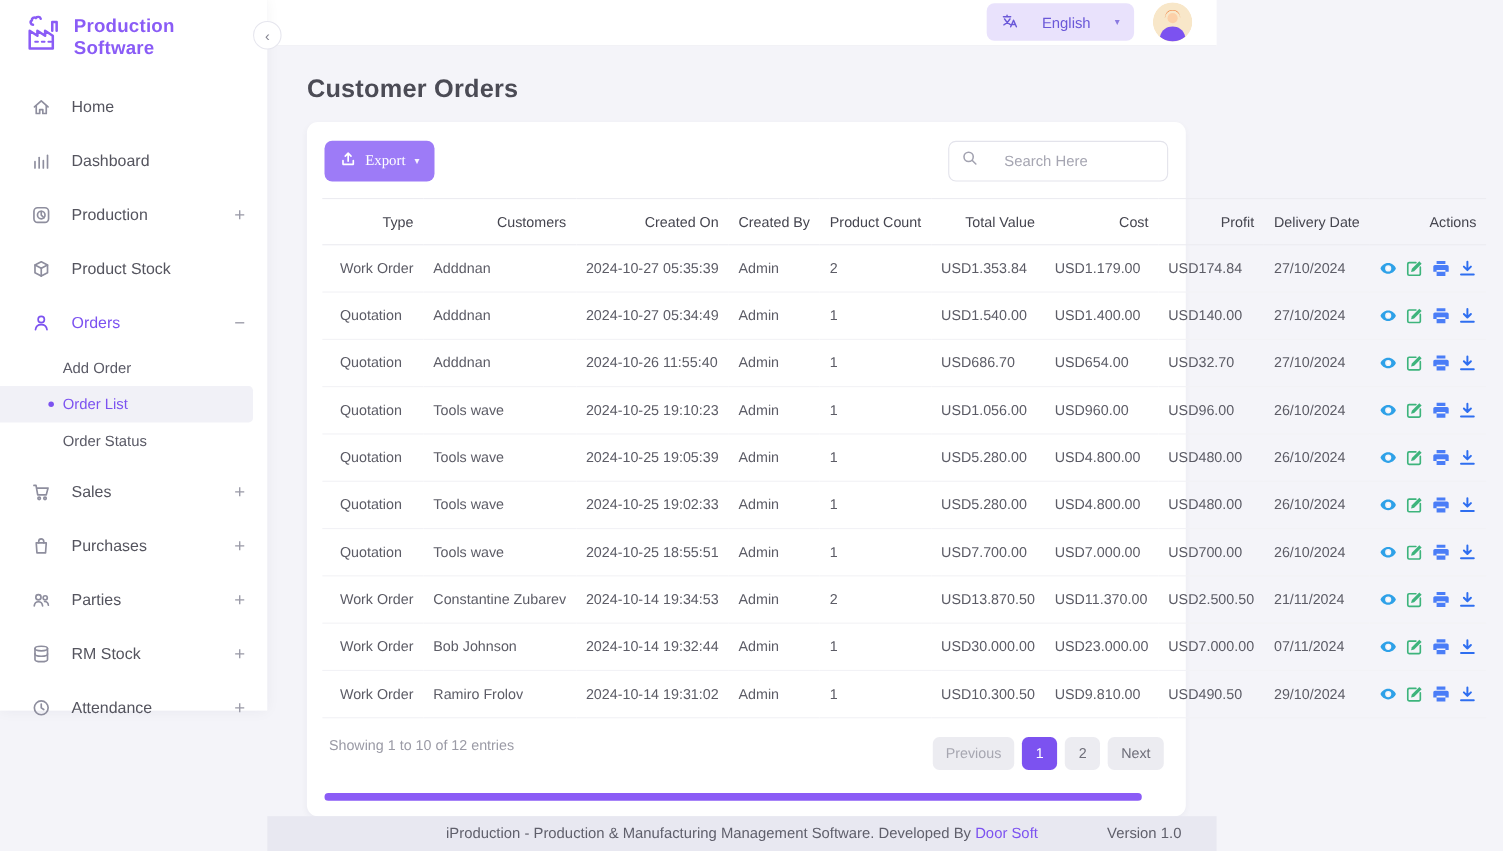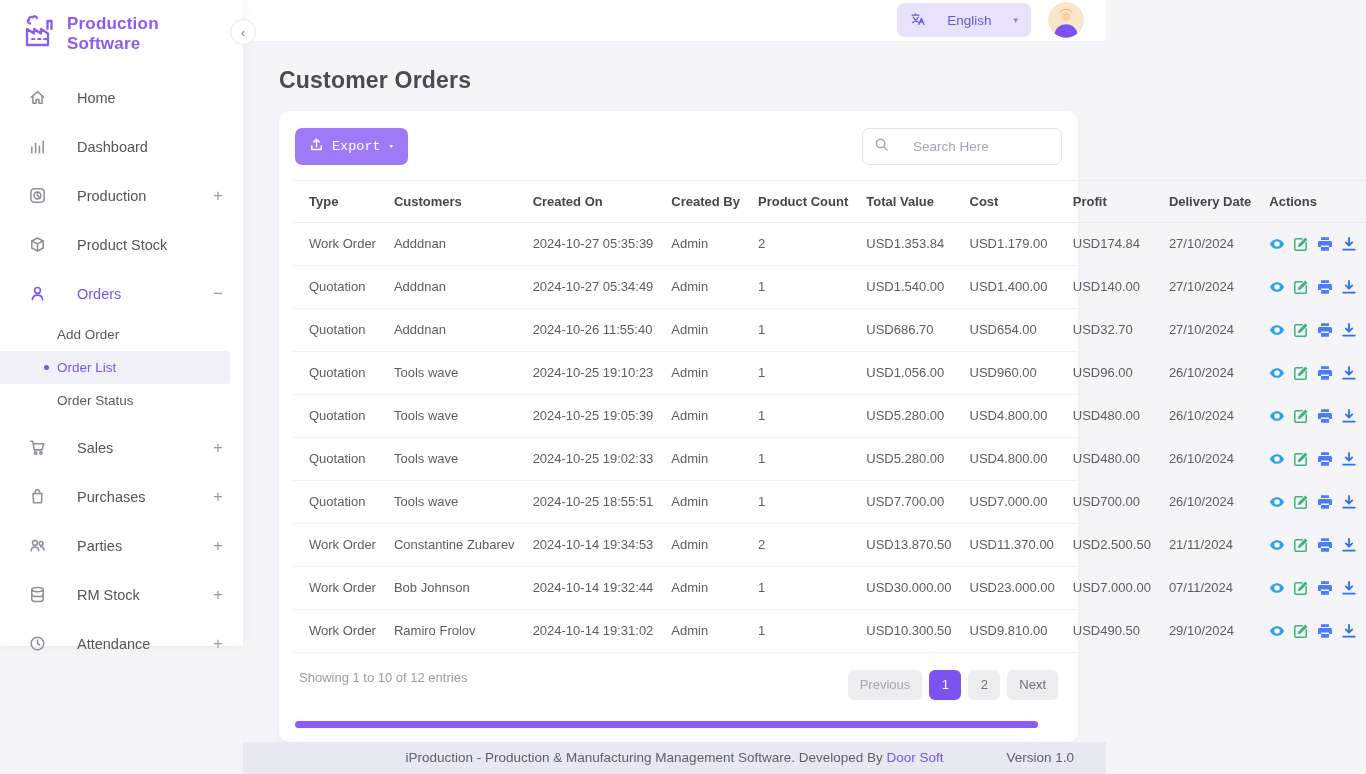--- a/index.html
+++ b/index.html
@@ -4,21 +4,21 @@
 <style>
 *{box-sizing:border-box;margin:0;padding:0}
 html,body{width:1366px;height:774px}
 body{font-family:"Liberation Sans",sans-serif;background:#f4f4f9;color:#52525c;overflow:hidden}
 .app{display:flex;width:1106px;height:774px}
 
 .sidebar{width:243px;background:#fff;height:646px;flex-shrink:0;box-shadow:0 0 12px rgba(30,30,60,.05);position:relative;z-index:2}
 .logo{display:flex;align-items:center;gap:9px;padding:14px 8px 14px 20px}
 .logo-text{color:var(--brand,#8a5cf6);font-weight:800;font-size:17px;line-height:1.15;letter-spacing:.2px}
 .nav{padding-top:6px}
-.nav-item{display:flex;align-items:center;gap:30px;height:49px;padding:0 20px 0 28px;font-size:14.5px;color:#54545e;cursor:pointer}
+.nav-item{display:flex;align-items:center;gap:18px;height:49px;padding:0 20px 0 28px;font-size:14.5px;color:#54545e;cursor:pointer}
 .nav-item .nav-icon{width:19px;height:19px;color:#8e8e9e;display:flex;align-items:center;justify-content:center}
 .nav-item.active{color:var(--accent,#7c52f0)}
 .nav-item.active .nav-icon{color:var(--accent,#7c52f0)}
 .nav-expand{margin-left:auto;color:#9b9ba8;font-size:17px}
 .subnav{padding:0 0 6px}
 .subnav-item{display:flex;align-items:center;height:33px;padding-left:57px;font-size:13.5px;color:#5a5a66;cursor:pointer;position:relative;margin-right:13px}
 .subnav-item.active{background:#f1f1f7;color:var(--accent,#7c52f0);border-radius:0 4px 4px 0}
 .subnav-item .dot{width:5px;height:5px;border-radius:50%;background:var(--accent,#7c52f0);position:absolute;left:44px;top:14px}
 
 .main{flex:1;display:flex;flex-direction:column;min-width:0}
@@ -26,28 +26,28 @@
 .collapse-btn{position:absolute;left:-13px;top:19px;width:26px;height:26px;border-radius:50%;background:#fff;border:1px solid #e6e6ee;color:#83838f;font-size:13px;display:flex;align-items:center;justify-content:center;cursor:pointer;z-index:5;font-family:inherit}
 .topbar-right{margin-left:auto;display:flex;align-items:center;gap:17px}
 .lang-pill{display:flex;align-items:center;gap:22px;background:var(--langbg,#e9e2fc);border:none;border-radius:7px;padding:8px 13px;font-size:13.5px;color:#6a58d8;cursor:pointer;font-family:inherit}
 .lang-caret{font-size:9px;color:#8a7ae0}
 .avatar{width:36px;height:36px;border-radius:50%;overflow:hidden;cursor:pointer;flex-shrink:0;display:flex}
 
 .content{flex:1;padding:10px 28px 0 36px}
 .page-title{font-size:23px;font-weight:700;color:#4b4b55;margin:15px 0 17px;letter-spacing:.2px}
 .card{background:#fff;border-radius:10px;padding:17px 14px 10px;box-shadow:0 2px 6px rgba(30,30,70,.04)}
 .card-toolbar{display:flex;align-items:center;justify-content:space-between;margin:0 2px 15px}
-.export-btn{display:flex;align-items:center;gap:8px;background:var(--export,#9d7bf7);color:#fff;border:none;border-radius:7px;padding:0 14px;height:37px;font-size:13.5px;cursor:pointer;font-family:Liberation Mono, monospace}
+.export-btn{display:flex;align-items:center;gap:8px;background:var(--export,#9d7bf7);color:#fff;border:none;border-radius:7px;padding:0 14px;height:37px;font-size:13.5px;cursor:pointer;font-family:Liberation Serif, serif}
 .export-caret{font-size:9px;opacity:.92}
 .search-box{display:flex;align-items:center;gap:24px;width:200px;height:37px;border:1px solid #e3e3eb;border-radius:7px;padding:0 11px;background:#fff}
 .search-box input{border:none;outline:none;font-size:13.5px;color:#555;width:100%;font-family:inherit;background:transparent}
 .search-box input::placeholder{color:#a6a6b2}
 
 table{width:100%;border-collapse:collapse;font-size:13px;color:#5c5c66}
-thead th{text-align:left;font-weight:700;color:#45454f;padding:13px 9px;border-top:1px solid #ececf1;border-bottom:1px solid #ececf1;white-space:nowrap;font-size:13px}
+thead th{text-align:right;font-weight:400;color:#45454f;padding:13px 9px;border-top:1px solid #ececf1;border-bottom:1px solid #ececf1;white-space:nowrap;font-size:13px}
 tbody td{padding:13px 9px;border-bottom:1px solid #f2f2f6;white-space:nowrap}
 th:first-child,td:first-child{padding-left:16px}
 th:nth-child(1){width:88px}th:nth-child(2){width:135px}th:nth-child(3){width:145px}
 th:nth-child(4){width:84px}th:nth-child(5){width:106px}th:nth-child(6){width:100px}
 th:nth-child(7){width:100px}th:nth-child(8){width:94px}th:nth-child(9){width:104px}
 .action-icons{display:flex;gap:8px;align-items:center}
 .action{display:inline-flex;width:16px;height:16px;cursor:pointer}
 
 .table-footer{display:flex;align-items:flex-start;justify-content:space-between;padding:17px 6px 8px;font-size:13px;color:#9b9ba6}
 .pagination{display:flex;gap:7px}

